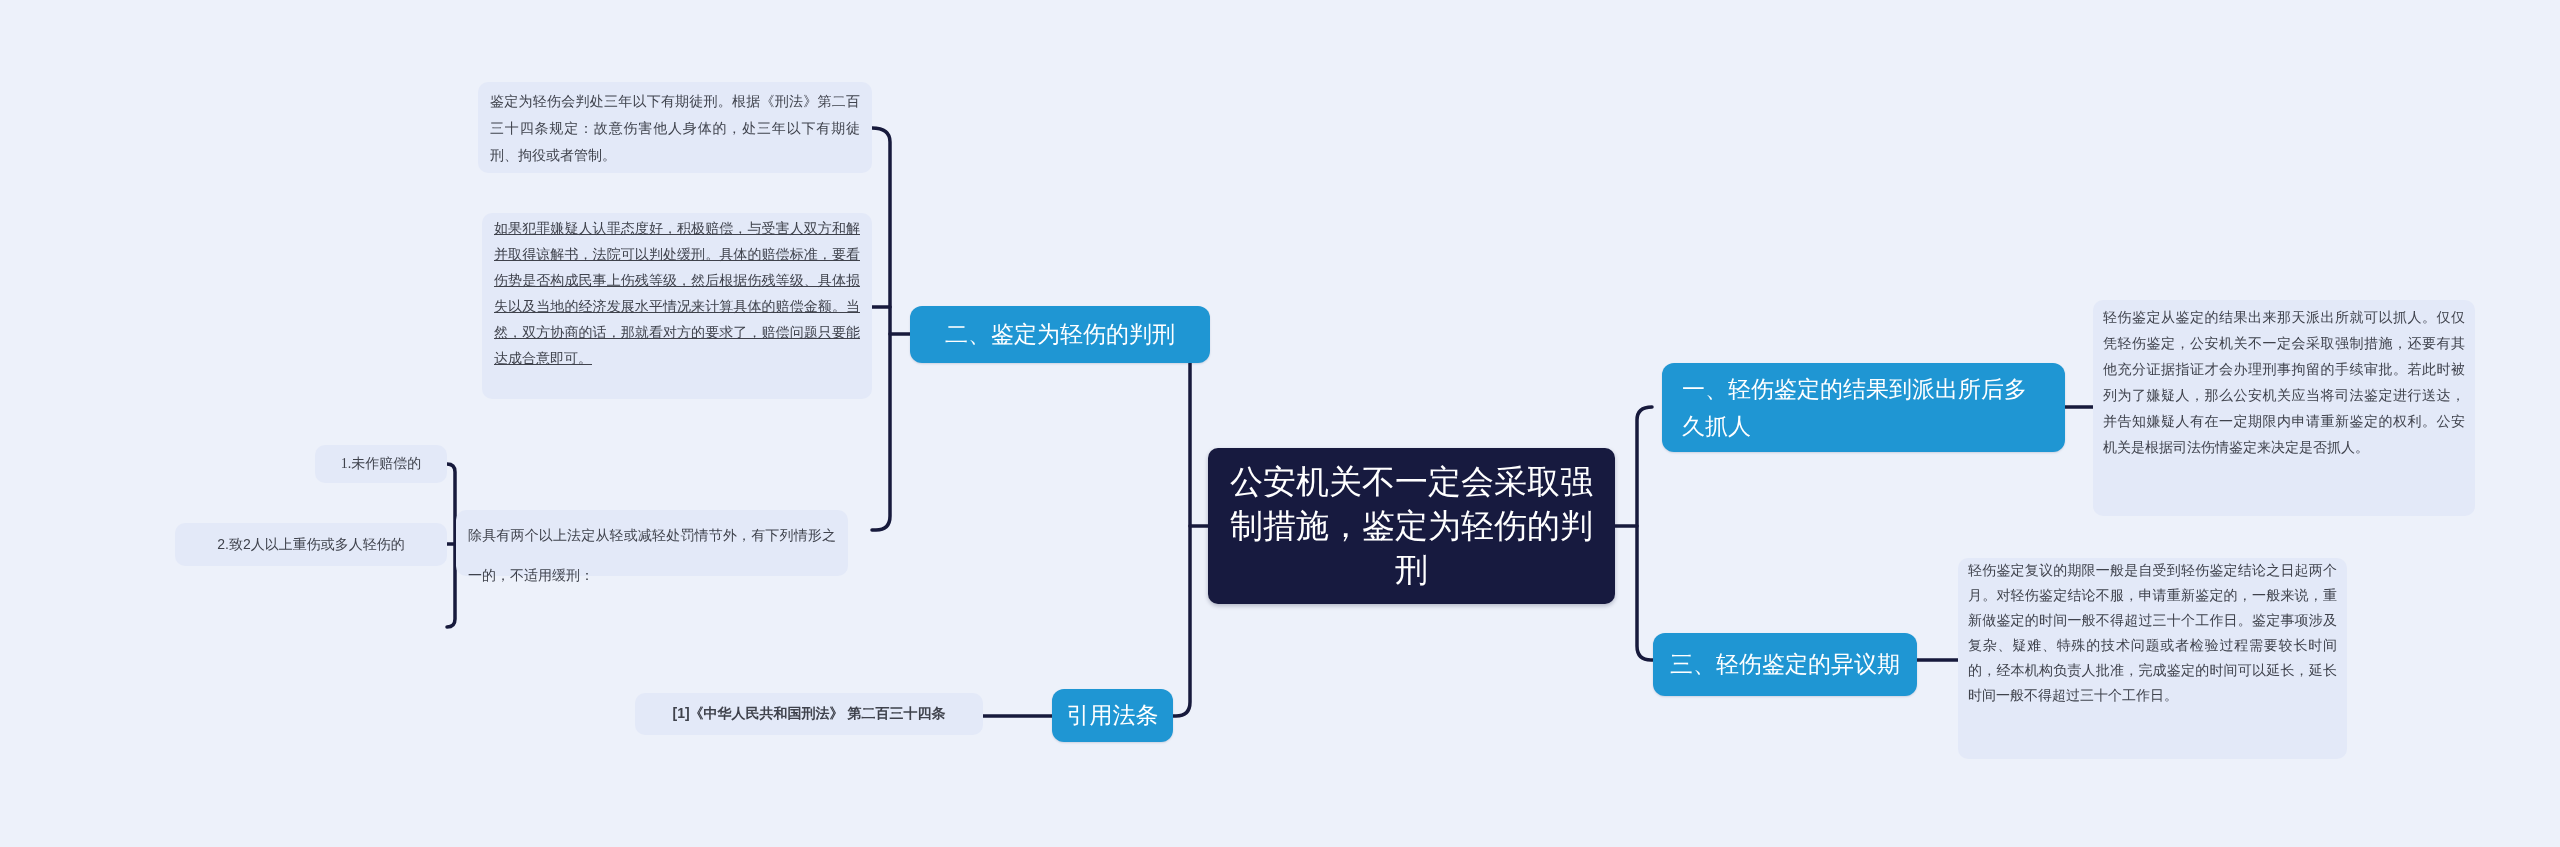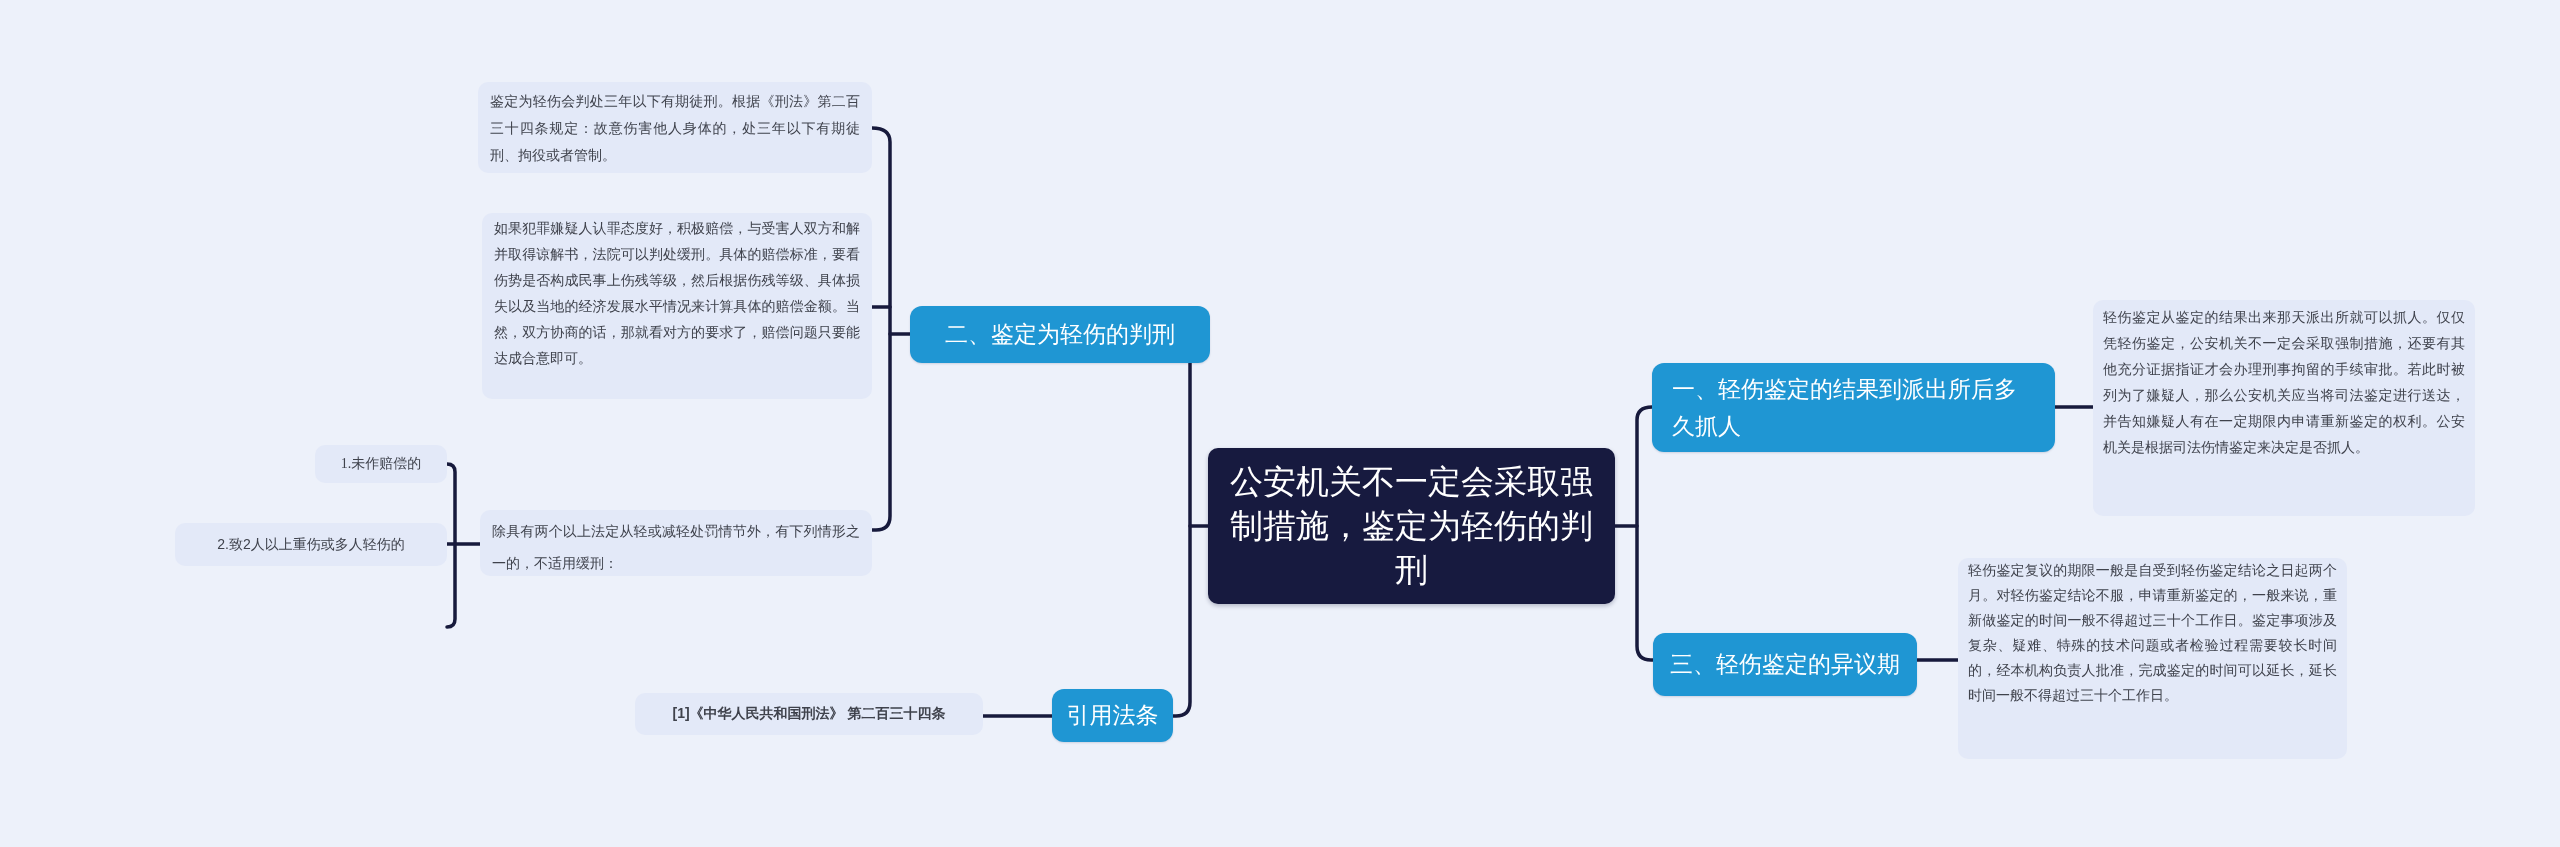--- a/index.html
+++ b/index.html
@@ -42,21 +42,21 @@
     position:absolute;
     background:var(--node-blue);
     color:#ffffff;
     border-radius:12px;
     font-size:23px;
     display:flex;align-items:center;justify-content:center;
     box-sizing:border-box;
     box-shadow:0 1px 2px rgba(20,40,90,.15);
     word-break:break-all;
   }
-  .node-left{justify-content:flex-start;text-align:left;padding:0 20px;line-height:37px;}
+  .node-left{justify-content:flex-start;text-align:left;padding:0 20px;line-height:37px;margin-left:10px;}
   .central{
     position:absolute;
     background:var(--navy);
     color:#ffffff;
     border-radius:10px;
     font-size:33px;
     line-height:44px;
     display:flex;align-items:center;justify-content:center;
     text-align:center;
     box-sizing:border-box;
@@ -90,23 +90,23 @@
     <path d="M2055,407 H2093"></path>
     <path d="M1917,660 H1958"></path>
   </svg>
 
   <div class="central" style="left:1208px;top:448px;width:407px;height:156px;">公安机关不一定会采取强制措施，鉴定为轻伤的判刑</div>
 
   <div class="node" style="left:910px;top:306px;width:300px;height:57px;">二、鉴定为轻伤的判刑</div>
 
   <div class="note" style="left:478px;top:82px;width:394px;height:91px;padding:6px 12px;line-height:27px;">鉴定为轻伤会判处三年以下有期徒刑。根据《刑法》第二百三十四条规定：故意伤害他人身体的，处三年以下有期徒刑、拘役或者管制。</div>
 
-  <div class="note" style="left:482px;top:213px;width:390px;height:186px;padding:2px 12px;">如果犯罪嫌疑人认罪态度好，积极赔偿，与受害人双方和解并取得谅解书，法院可以判处缓刑。具体的赔偿标准，要看伤势是否构成民事上伤残等级，然后根据伤残等级、具体损失以及当地的经济发展水平情况来计算具体的赔偿金额。当然，双方协商的话，那就看对方的要求了，赔偿问题只要能达成合意即可。</div>
+  <div class="note" style="left:482px;top:213px;width:390px;height:186px;padding:2px 12px;text-decoration:underline;">如果犯罪嫌疑人认罪态度好，积极赔偿，与受害人双方和解并取得谅解书，法院可以判处缓刑。具体的赔偿标准，要看伤势是否构成民事上伤残等级，然后根据伤残等级、具体损失以及当地的经济发展水平情况来计算具体的赔偿金额。当然，双方协商的话，那就看对方的要求了，赔偿问题只要能达成合意即可。</div>
 
-  <div class="note" style="left:480px;top:510px;width:392px;height:66px;padding:5px 12px;line-height:32px;">除具有两个以上法定从轻或减轻处罚情节外，有下列情形之一的，不适用缓刑：</div>
+  <div class="note" style="left:456px;top:510px;width:392px;height:66px;padding:5px 12px;line-height:40px;">除具有两个以上法定从轻或减轻处罚情节外，有下列情形之一的，不适用缓刑：</div>
 
   <div class="note note-small" style="left:315px;top:445px;width:132px;height:38px;font-family:Liberation Serif, serif;">1.未作赔偿的</div>
 
   <div class="note note-small" style="left:175px;top:523px;width:272px;height:43px;">2.致2人以上重伤或多人轻伤的</div>
 
 
   <div class="node node-left" style="left:1652px;top:363px;width:403px;height:89px;">一、轻伤鉴定的结果到派出所后多久抓人</div>
 
   <div class="note" style="left:2093px;top:300px;width:382px;height:216px;padding:4px 10px;">轻伤鉴定从鉴定的结果出来那天派出所就可以抓人。仅仅凭轻伤鉴定，公安机关不一定会采取强制措施，还要有其他充分证据指证才会办理刑事拘留的手续审批。若此时被列为了嫌疑人，那么公安机关应当将司法鉴定进行送达，并告知嫌疑人有在一定期限内申请重新鉴定的权利。公安机关是根据司法伤情鉴定来决定是否抓人。</div>
 

